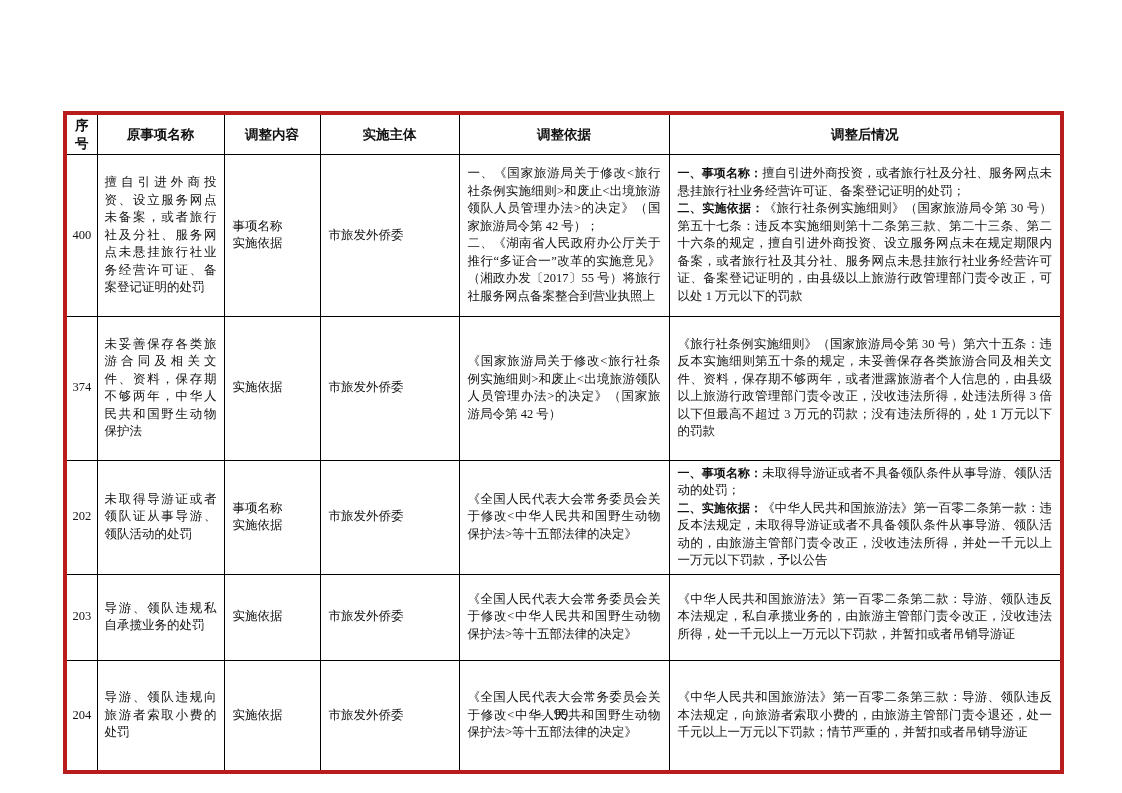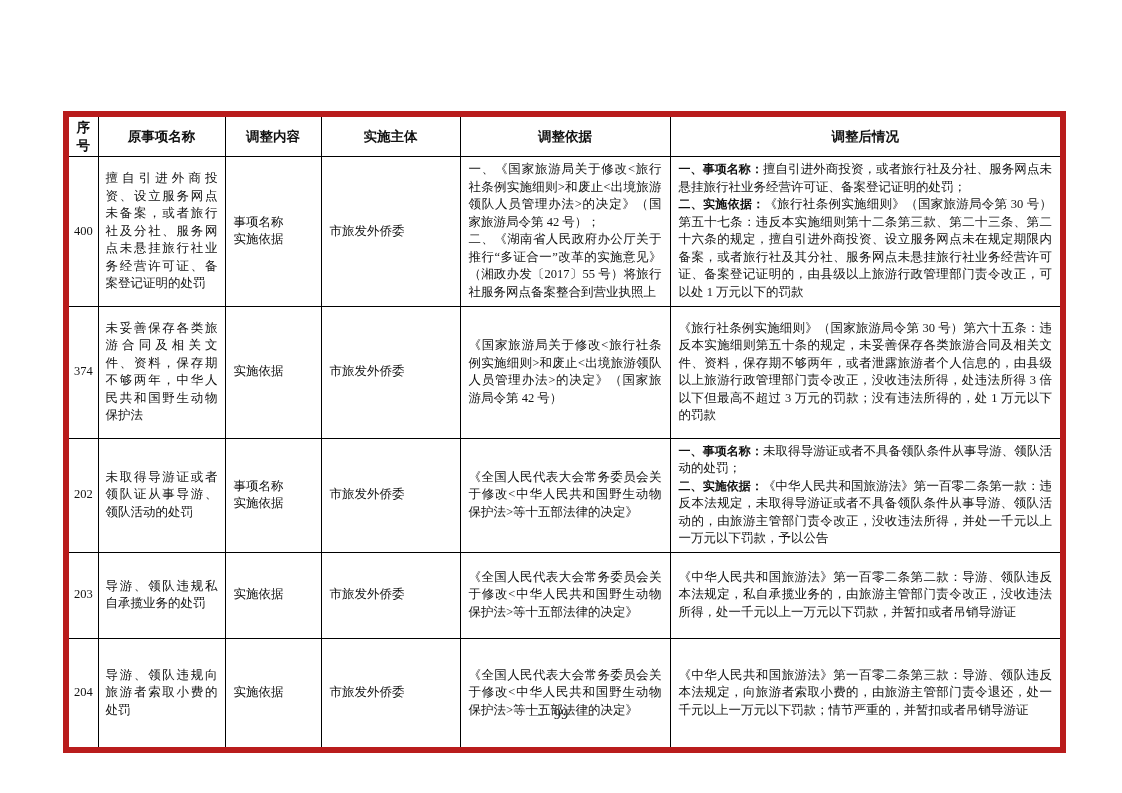--- a/index.html
+++ b/index.html
@@ -15,21 +15,21 @@
     width: 1122px; height: 793px;
     overflow: hidden;
     background: #ffffff;
   }
   table.doc {
     position: absolute;
     left: 63px; top: 111px;
     width: 997px;
     border-collapse: collapse;
     table-layout: fixed;
-    border: 6px solid #b91c1c;
+    border: 4px solid #b91c1c;
   }
   th, td {
     border: 1px solid #000;
     vertical-align: middle;
     font-size: 12.5px;
     line-height: 17.5px;
     padding: 4px 8px;
     overflow: hidden;
   }
   th {
@@ -38,21 +38,21 @@
     font-size: 13.5px;
     padding: 2px 4px;
   }
   tr.hdr { height: 40px; }
   tr.r0 { height: 140px; }
   tr.r1 { height: 90px; }
   tr.r2 { height: 107px; }
   tr.r3 { height: 86px; }
   tr.r4 { height: 112px; }
   td.c-num   { text-align: center; padding: 2px; }
-  td.c-name  { text-align: justify; text-justify: inter-ideograph; padding: 13px 7px; }
+  td.c-name  { text-align: justify; text-justify: inter-ideograph; padding: 19px 7px; }
   td.c-adjust{ white-space: pre-line; }
   td.c-impl  { text-align: left; }
   td.c-basis, td.c-after {
     text-align: justify;
     text-justify: inter-ideograph;
   }
   td p { margin: 0; }
   td b { font-family: "Liberation Sans", "DejaVu Sans", sans-serif; font-size: 12px; margin-top: 21px; }
   .page-footer {
     position: absolute;

